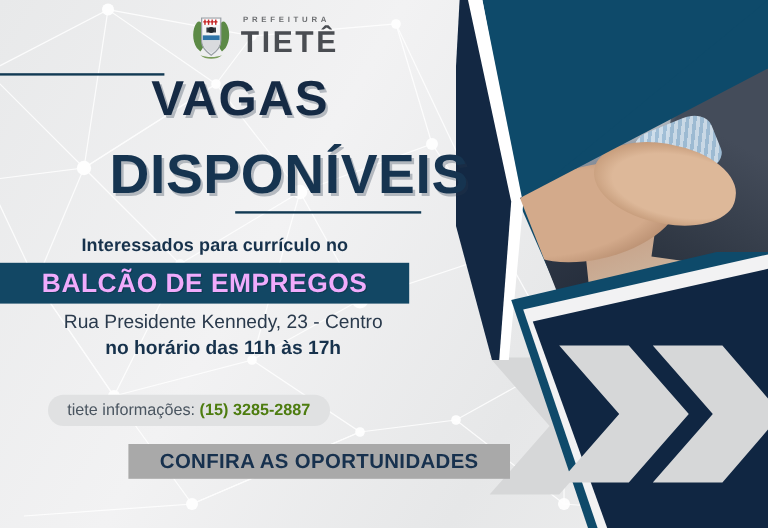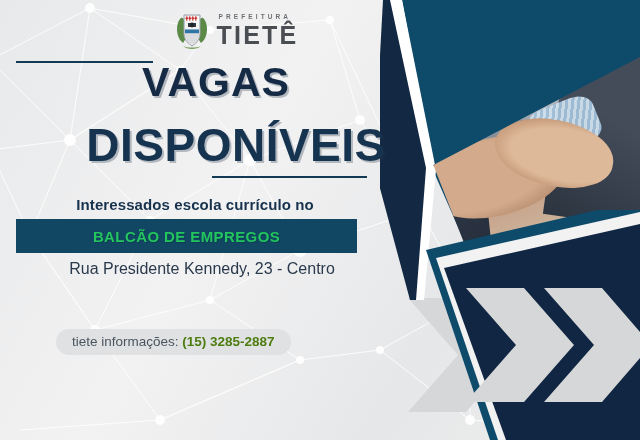--- a/index.html
+++ b/index.html
@@ -77,21 +77,21 @@
     transform:rotate(-7deg);opacity:.85;
   }
 
   
   .wedge{position:absolute;right:0;bottom:0;width:300px;height:230px;z-index:5;}
 
   
   .chevrons-light{position:absolute;left:408px;bottom:10px;z-index:2;}
 
   
-  .content{position:absolute;left:16px;top:0;width:440px;height:368px;z-index:6;}
+  .content{position:absolute;left:0;top:0;width:440px;height:368px;z-index:6;}
 
   .logo-wrap{
     position:absolute;left:0;top:8px;width:440px;height:46px;
     display:flex;align-items:center;justify-content:center;gap:7px;
   }
   .crest{width:36px;height:42px;flex:0 0 auto;}
   .logo-text{display:flex;flex-direction:column;justify-content:center;line-height:1;}
   .logo-pref{
     font-size:6.5px;letter-spacing:3.1px;color:#6d6f72;font-weight:700;
     margin-bottom:2px;padding-left:2px;
@@ -110,33 +110,34 @@
     font-size:41px;font-weight:800;letter-spacing:1px;
     color:#152a44;line-height:.98;
     text-shadow:2px 2px 0 rgba(40,55,75,.30);
   }
   .h2{
     position:absolute;left:0;top:122px;width:440px;
     text-align:center;
     font-size:46px;font-weight:800;letter-spacing:.5px;
     color:#163450;line-height:1;
     text-shadow:2px 2px 0 rgba(40,55,75,.30);
+    padding-left:21px;
   }
 
   .sub{
     position:absolute;left:0;top:196px;width:358px;text-align:center;
     font-size:15px;font-weight:700;color:#17324c;letter-spacing:.1px;
   }
 
   .banner{
     position:absolute;left:0;top:219px;width:341px;height:34px;
     background:#124764;display:flex;align-items:center;justify-content:center;
   }
   .banner span{
-    color:#22c55e;font-size:15px;font-weight:800;letter-spacing:.4px;
+    color:#f0abfc;font-size:22px;font-weight:800;letter-spacing:.4px;
     text-shadow:1px 1px 0 rgba(0,0,0,.18);
   }
 
   .addr{
     position:absolute;left:0;top:258px;width:372px;text-align:center;
     font-size:16px;color:#2a3a4c;line-height:1.38;
   }
   .addr .bold{font-weight:700;color:#17324c;}
   .addr .mail{font-weight:700;color:#17324c;}
 
@@ -282,27 +283,31 @@
       </div>
     </div>
 
     <div class="rule rule-top"></div>
 
     <div class="h1">VAGAS</div>
     <div class="h2">DISPONÍVEIS</div>
 
     <div class="rule rule-mid"></div>
 
-    <div class="sub">Interessados escola currículo no</div>
+    <div class="sub">Interessados para currículo no</div>
 
     <div class="banner">
       <span>BALCÃO DE EMPREGOS</span>
     </div>
 
     <div class="addr">
       <div>Rua Presidente Kennedy, 23 - Centro</div>
+      <div class="bold">no horário das 11h às 17h</div>
     </div>
 
     <div class="pill"><span>tiete informações: </span><b>(15) 3285-2887</b></div>
 
+    <div class="cta">
+      <span>CONFIRA AS OPORTUNIDADES</span>
+    </div>
 
   </div>
 </div>
 
 </body></html>

